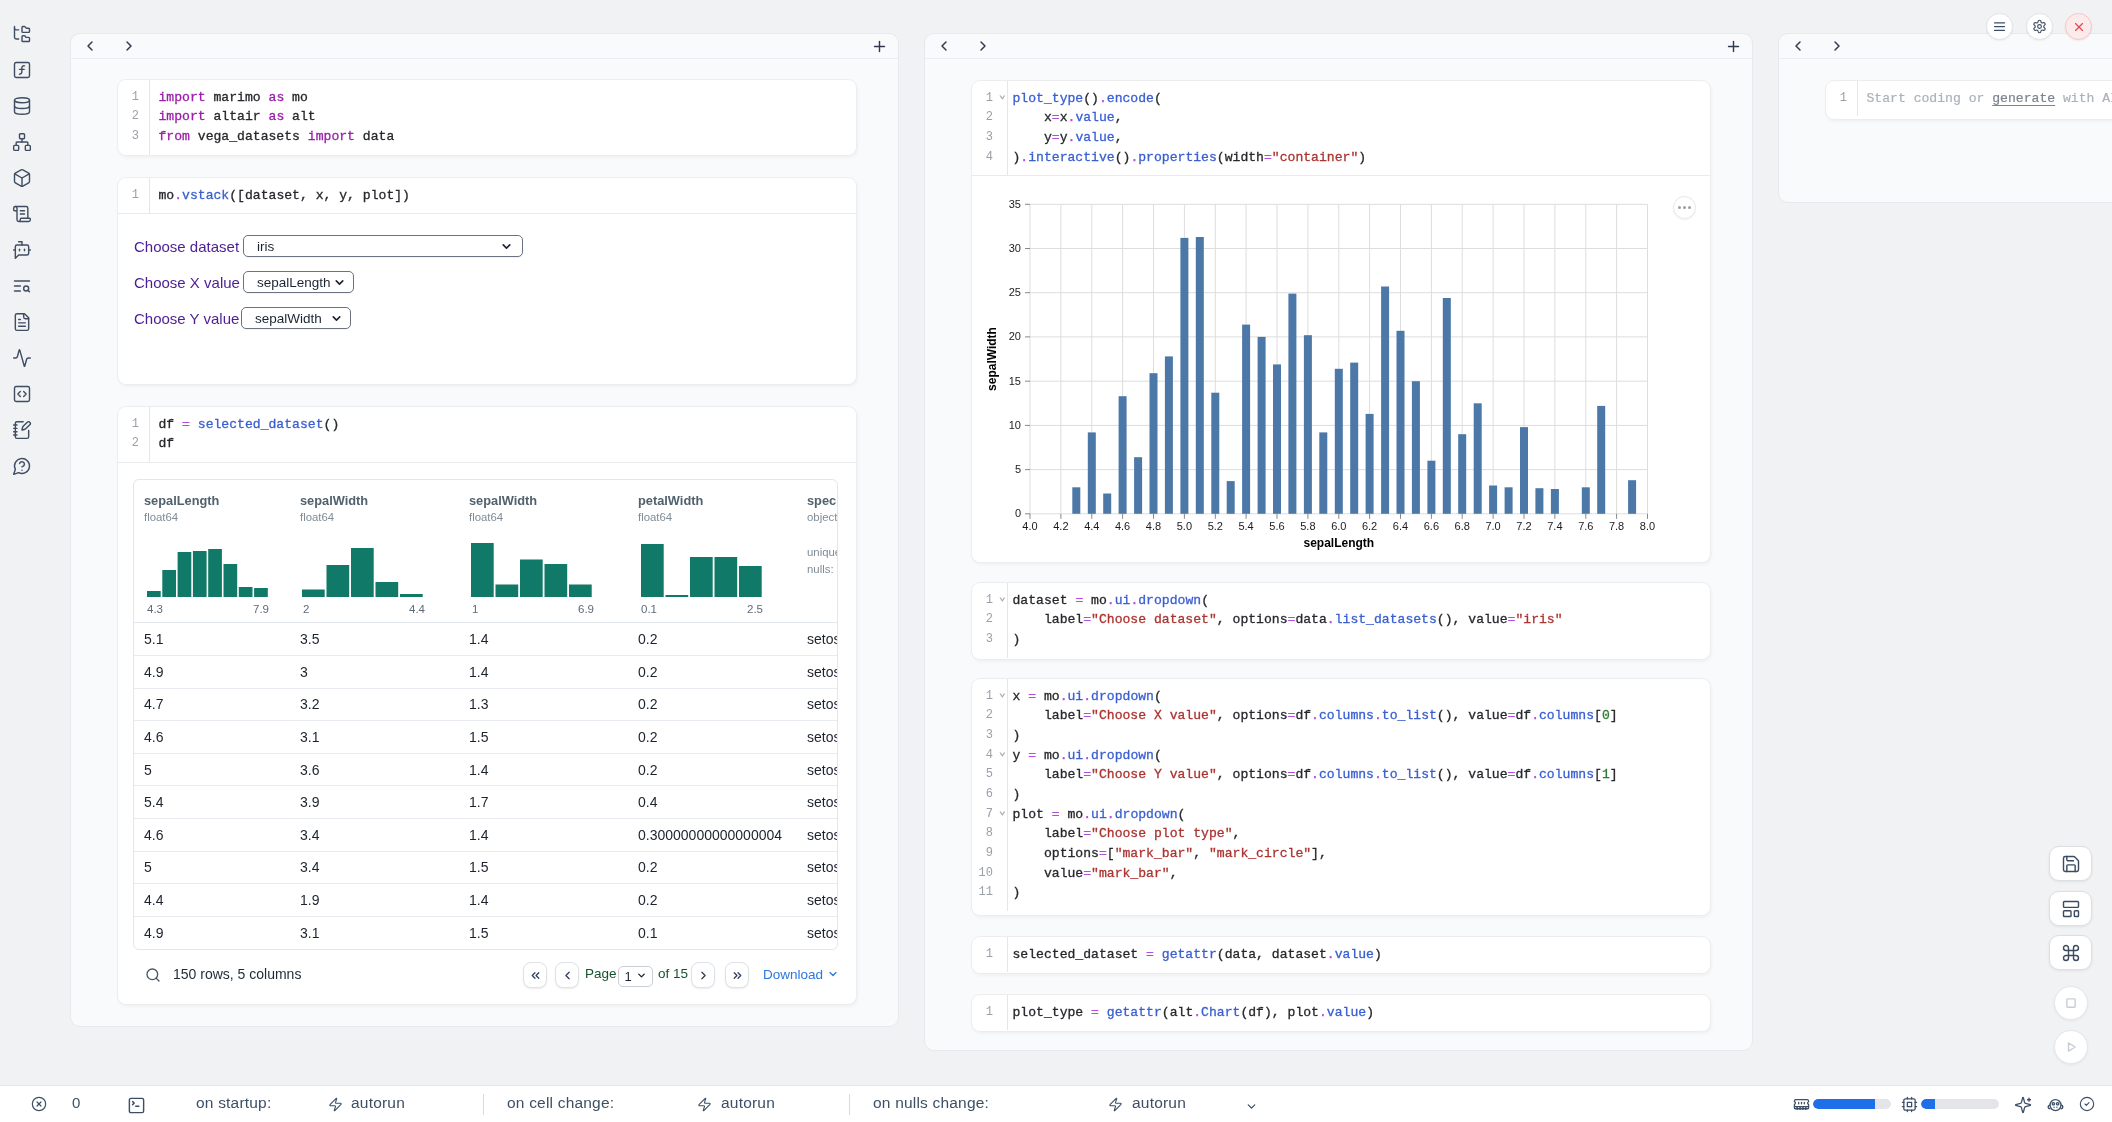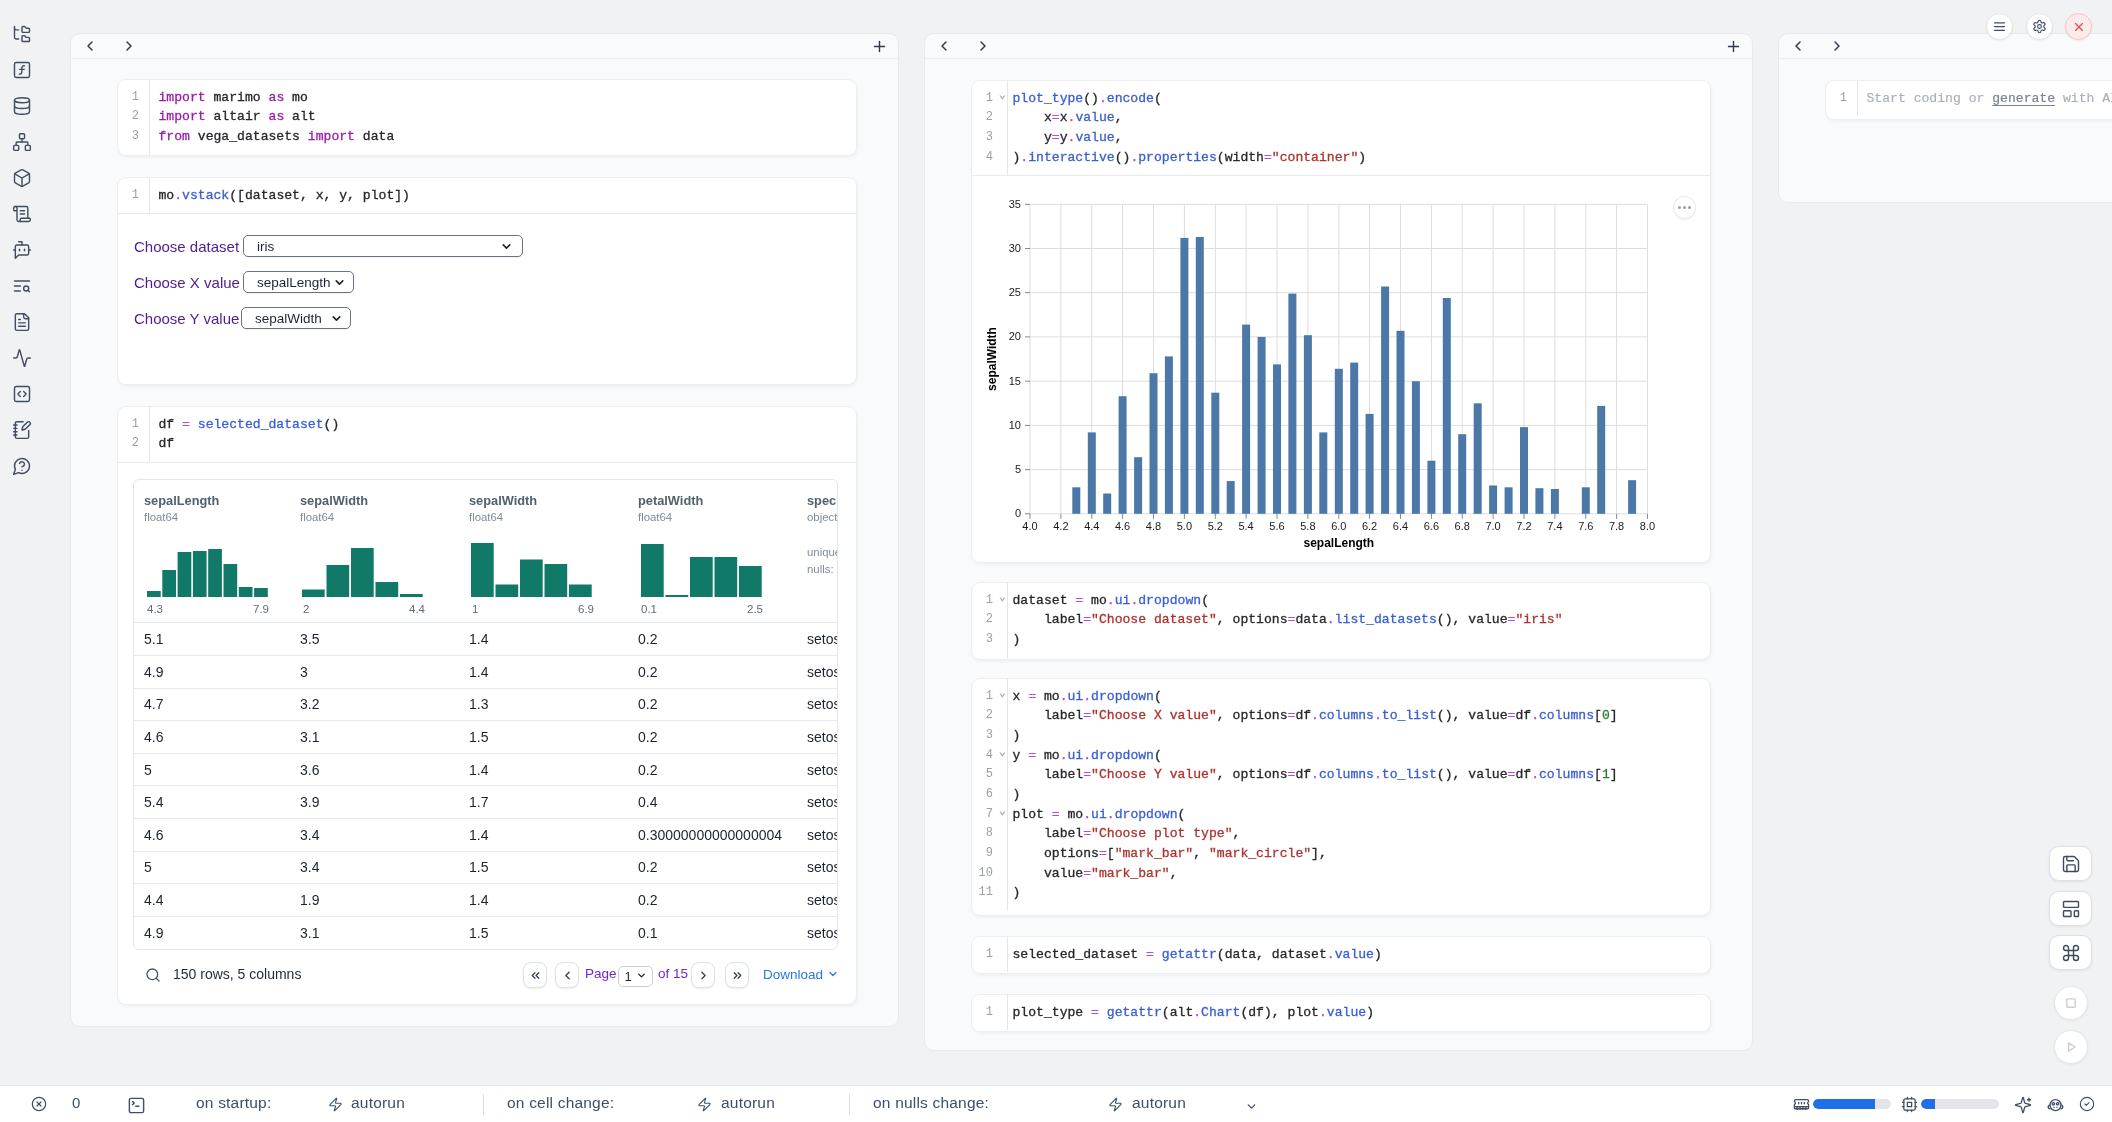--- a/index.html
+++ b/index.html
@@ -35,21 +35,21 @@
 .tcol u span:last-child{position:absolute;right:0}
 .tcol em{position:absolute;left:10px;top:64px;font-size:11.4px;color:#7f8c99;font-style:normal;line-height:17px}
 .ttab{position:absolute;left:0;top:143px;width:705px;border-collapse:collapse;table-layout:fixed}
 .ttab td{height:32.6px;font-size:14px;color:#1c232e;border-bottom:1px solid #e7ebf0;padding:0 0 0 10px;white-space:nowrap}
 .ttab td:nth-child(1){width:156px}.ttab td:nth-child(2){width:169px}.ttab td:nth-child(3){width:169px}.ttab td:nth-child(4){width:169px}
 .ttab tr:last-child td{border-bottom:none}
 .tfoot{position:relative;height:55px}
 .tcount{position:absolute;left:55px;top:16px;font-size:14px;color:#1f2937}
 .pbtn{position:absolute;top:12px;width:24px;height:26px;border:1px solid #dfe3e8;border-radius:8px;background:#fff;box-shadow:0 1px 2px rgba(0,0,0,.08);text-align:center;line-height:24px}
 .pbtn svg{vertical-align:middle}
-.ptext{position:absolute;top:16px;font-size:13.5px;color:#6d28d9}
+.ptext{position:absolute;top:16px;font-size:13.5px;color:#14532d}
 .psel{position:absolute;left:500px;top:16px;width:35px;height:21px;border:1px solid #c9ced6;border-radius:5px;background:#fff;font-size:13px;color:#1c2433;text-align:center;line-height:20px}
 .dl{position:absolute;left:645px;top:17px;font-size:13.5px;color:#2b77e0;white-space:nowrap}
 .cbtn{position:absolute;width:27px;height:27px;border-radius:50%;background:#fff;border:1px solid #e2e4e9;box-shadow:0 1px 2px rgba(0,0,0,.06);display:flex;align-items:center;justify-content:center}
 .xbtn{background:#fdeaea;border-color:#f4c7c7}
 .fbtn{position:absolute;width:43px;height:35px;border-radius:10px;background:#fff;border:1px solid #dcdfe4;box-shadow:0 1px 3px rgba(0,0,0,.07);display:flex;align-items:center;justify-content:center}
 .frnd{position:absolute;width:34px;height:34px;border-radius:50%;background:#fff;border:1px solid #e5e7ea;box-shadow:0 1px 3px rgba(0,0,0,.06);display:flex;align-items:center;justify-content:center}
 .sbar{position:absolute;left:0;top:1085px;width:2112px;height:37px;background:#fff;border-top:1px solid #e4e6e9}
 .sit{position:absolute;top:10px}
 .stext{position:absolute;top:8px;font-size:15.5px;color:#3d4f66;white-space:nowrap;letter-spacing:.2px}
 .sdiv{position:absolute;top:8px;width:1px;height:21px;background:#d8dbe0}

